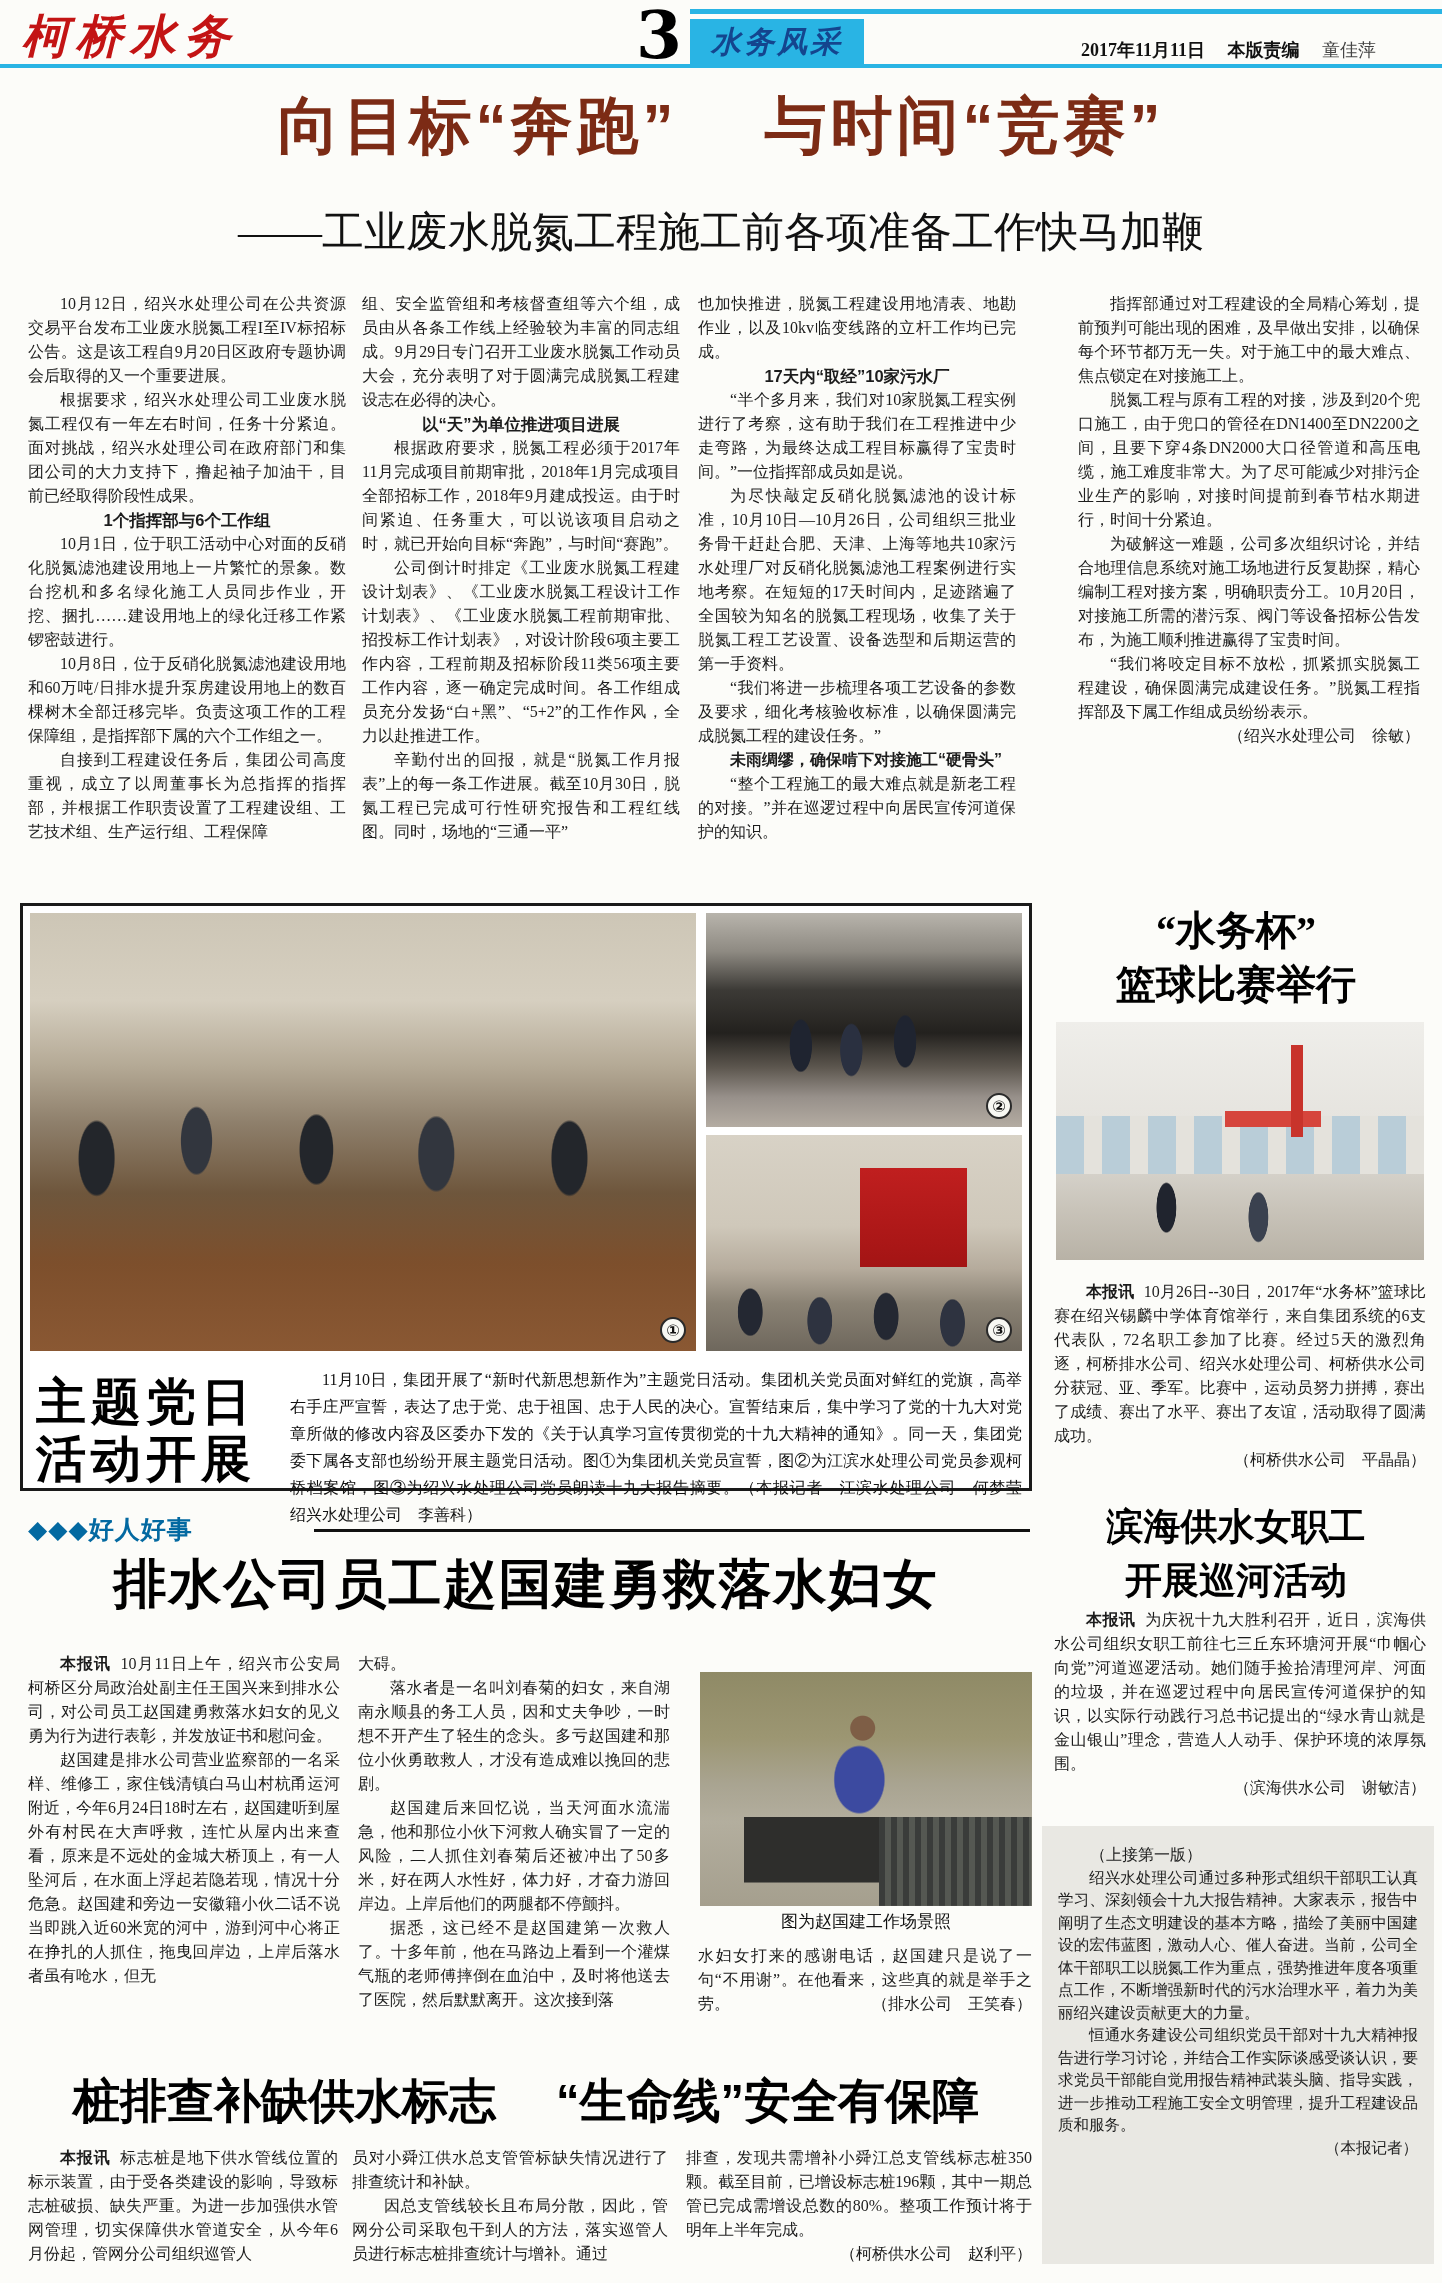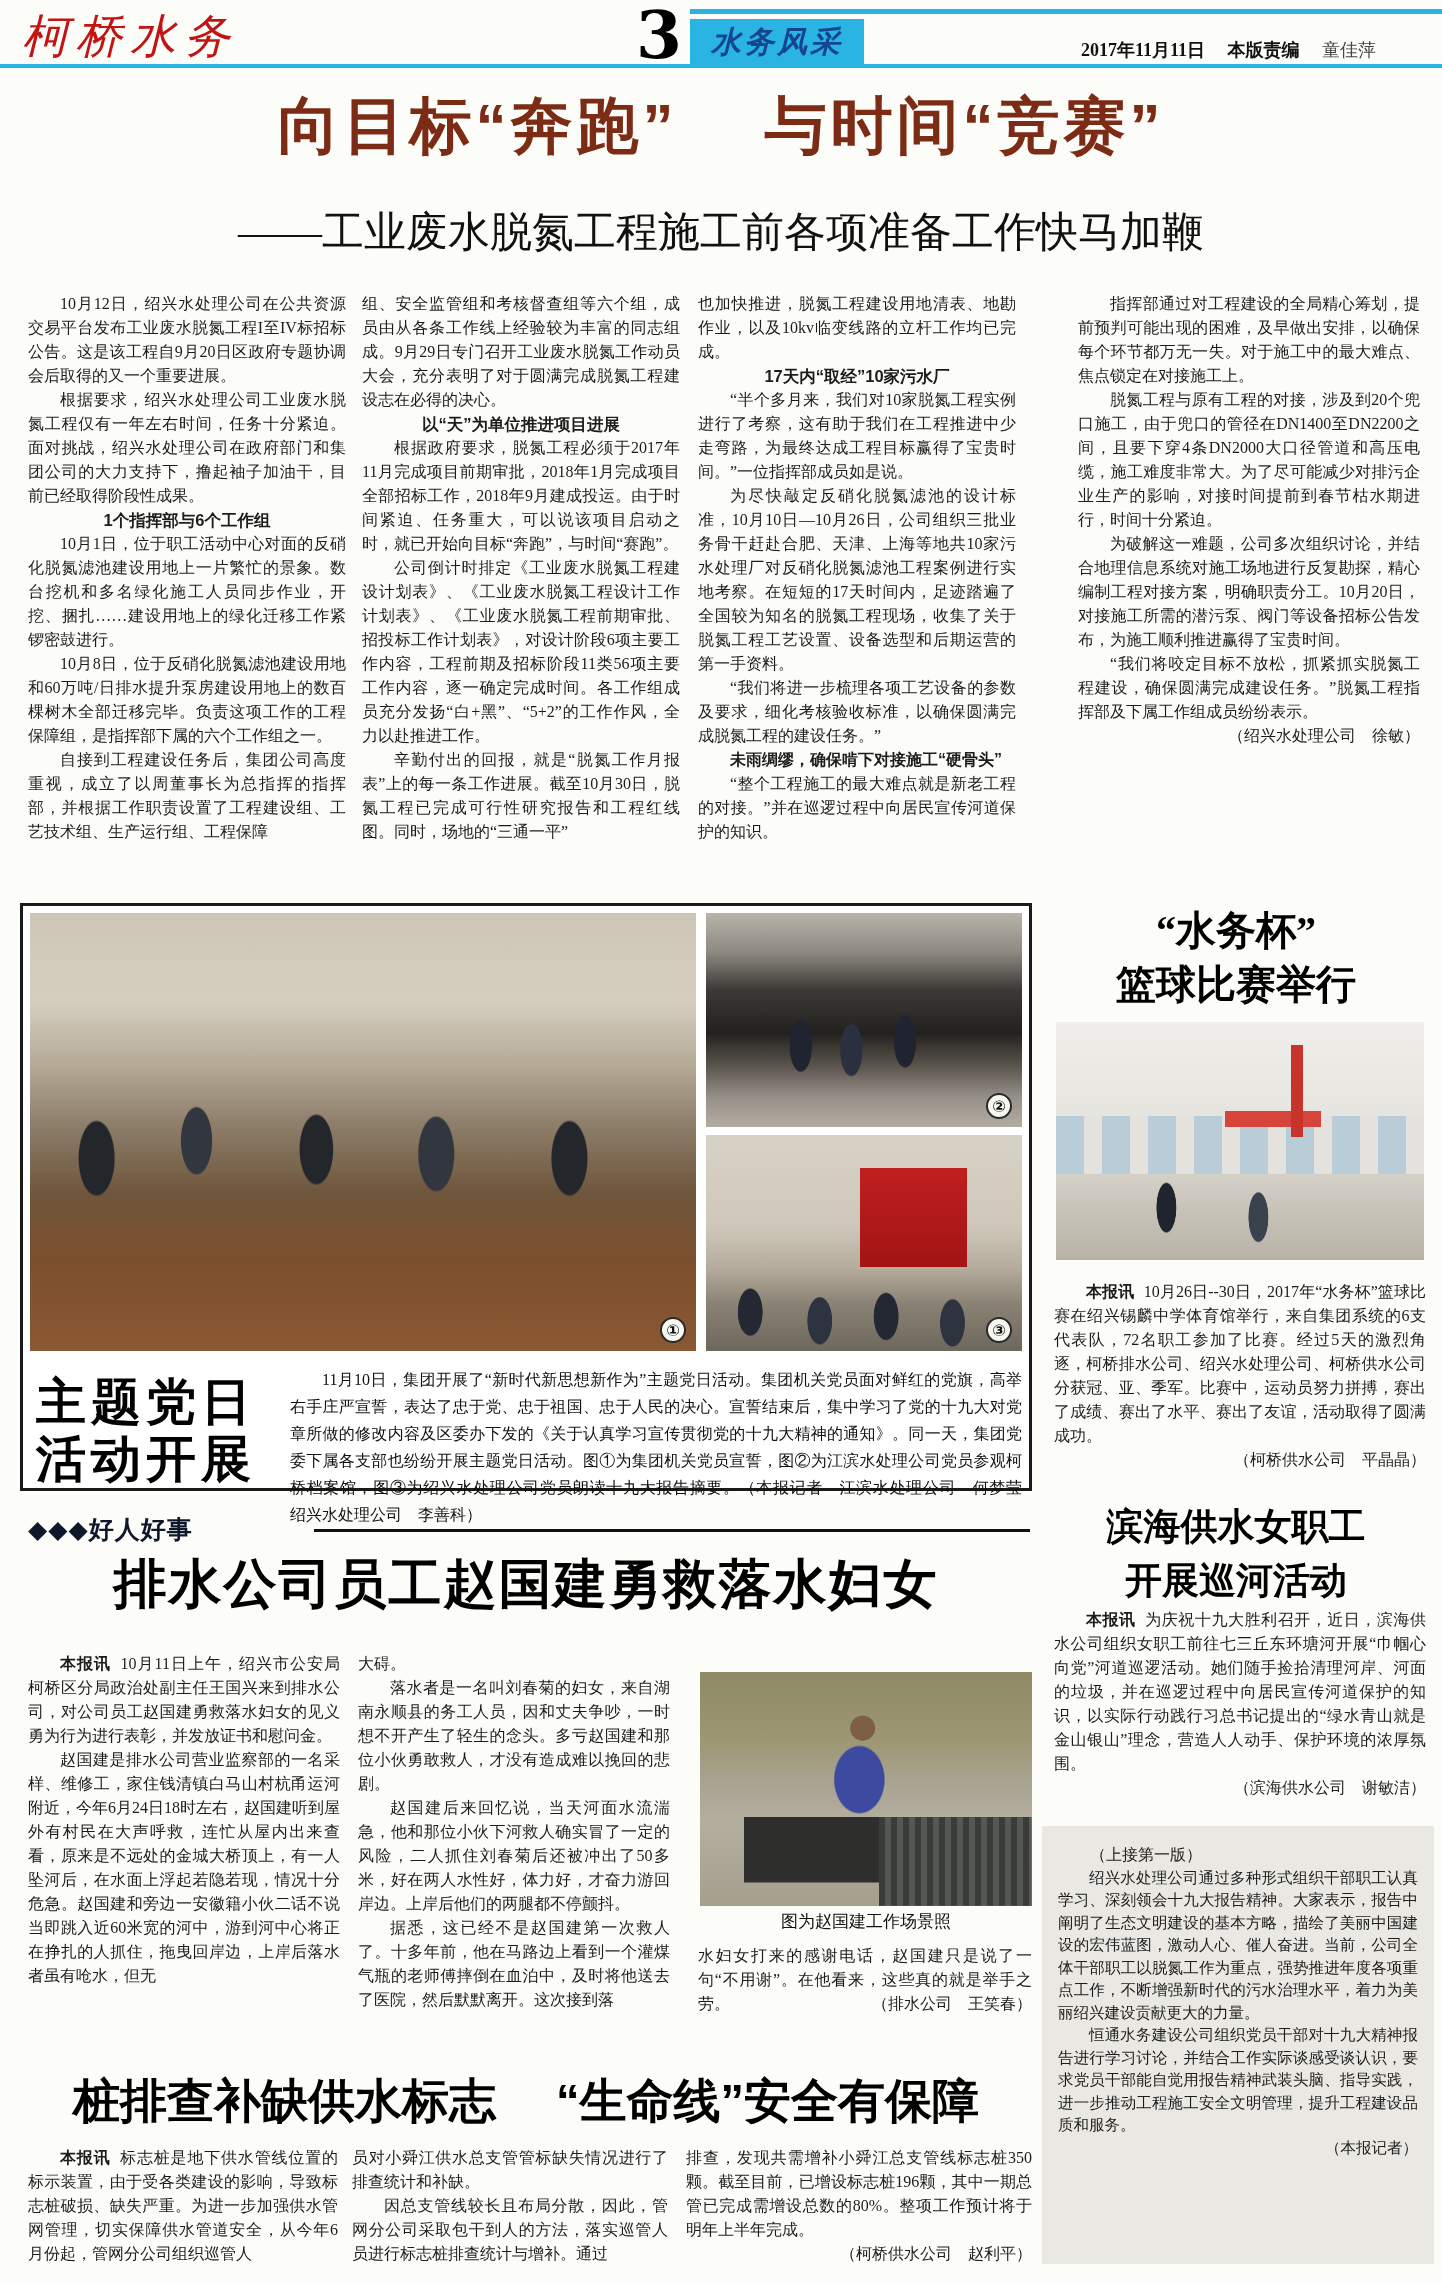--- a/index.html
+++ b/index.html
@@ -2,21 +2,21 @@
 <html><head>
 <meta charset="utf-8">
 <style>
   html,body{margin:0;padding:0;background:#888;}
   #page{position:relative;width:1442px;height:2283px;margin:0 auto;background:#fcfcf9;
         overflow:hidden;font-family:"Liberation Serif","DejaVu Serif",serif;color:#1c1c1c;}
   #page *{box-sizing:border-box;}
   .abs{position:absolute;}
 
   
-  .masthead{left:22px;top:6px;font-size:46px;font-weight:normal;font-style:italic;
+  .masthead{left:22px;top:6px;font-size:46px;font-weight:bold;font-style:italic;
             color:#c31414;letter-spacing:8px;font-family:"DejaVu Serif",serif;}
   .pagenum{left:636px;top:-4px;font-size:66px;font-weight:bold;font-family:"DejaVu Serif",serif;color:#000;}
   .cyan-top{left:690px;top:9px;width:752px;height:5px;background:#29b4e4;}
   .section-badge{left:690px;top:19px;width:174px;height:45px;background:#29b4e4;color:#14458e;
             font-size:30px;font-weight:bold;font-style:italic;text-align:center;line-height:45px;letter-spacing:3px;}
   .dateline{right:66px;top:38px;font-size:18px;font-weight:bold;color:#111;}
   .dateline .editor{font-weight:normal;color:#444;}
   .cyan-rule{left:0;top:64px;width:1442px;height:4px;background:#29b4e4;}
 
   
@@ -98,21 +98,21 @@
   #bh-body{top:1608px;}
 
   
   .cont-box{left:1042px;top:1826px;width:392px;height:438px;background:#e9e8e3;
             padding:18px 16px;font-size:15.5px;line-height:22.5px;text-align:justify;}
   .cont-box p{margin:0;text-indent:2em;}
   .cont-label{font-family:"Liberation Sans","DejaVu Sans",sans-serif;font-size:16px;margin-bottom:3px;}
 
   
   .gd-kicker{left:28px;top:1513px;font-family:"Liberation Sans","DejaVu Sans",sans-serif;
-             font-weight:bold;font-size:25px;color:#0f172a;letter-spacing:1px;}
+             font-weight:bold;font-size:25px;color:#0369a1;letter-spacing:1px;}
   .gd-rule{left:314px;top:1529px;width:716px;height:3px;background:#111;}
   .gd-headline{left:20px;top:1549px;width:1012px;text-align:center;
       font-family:"Liberation Sans","DejaVu Sans",sans-serif;font-weight:900;font-size:53px;color:#000;letter-spacing:2px;}
   .gd-col{position:absolute;top:1652px;text-align:justify;font-size:16px;line-height:24px;}
   .gd-col p{margin:0;text-indent:2em;}
   #gd1{left:28px;width:312px;}
   #gd2{left:358px;width:312px;}
   #gd3{left:698px;width:334px;top:1944px;}
   .worker-photo{left:700px;top:1672px;width:332px;height:234px;background-repeat:no-repeat;
     background-image:

